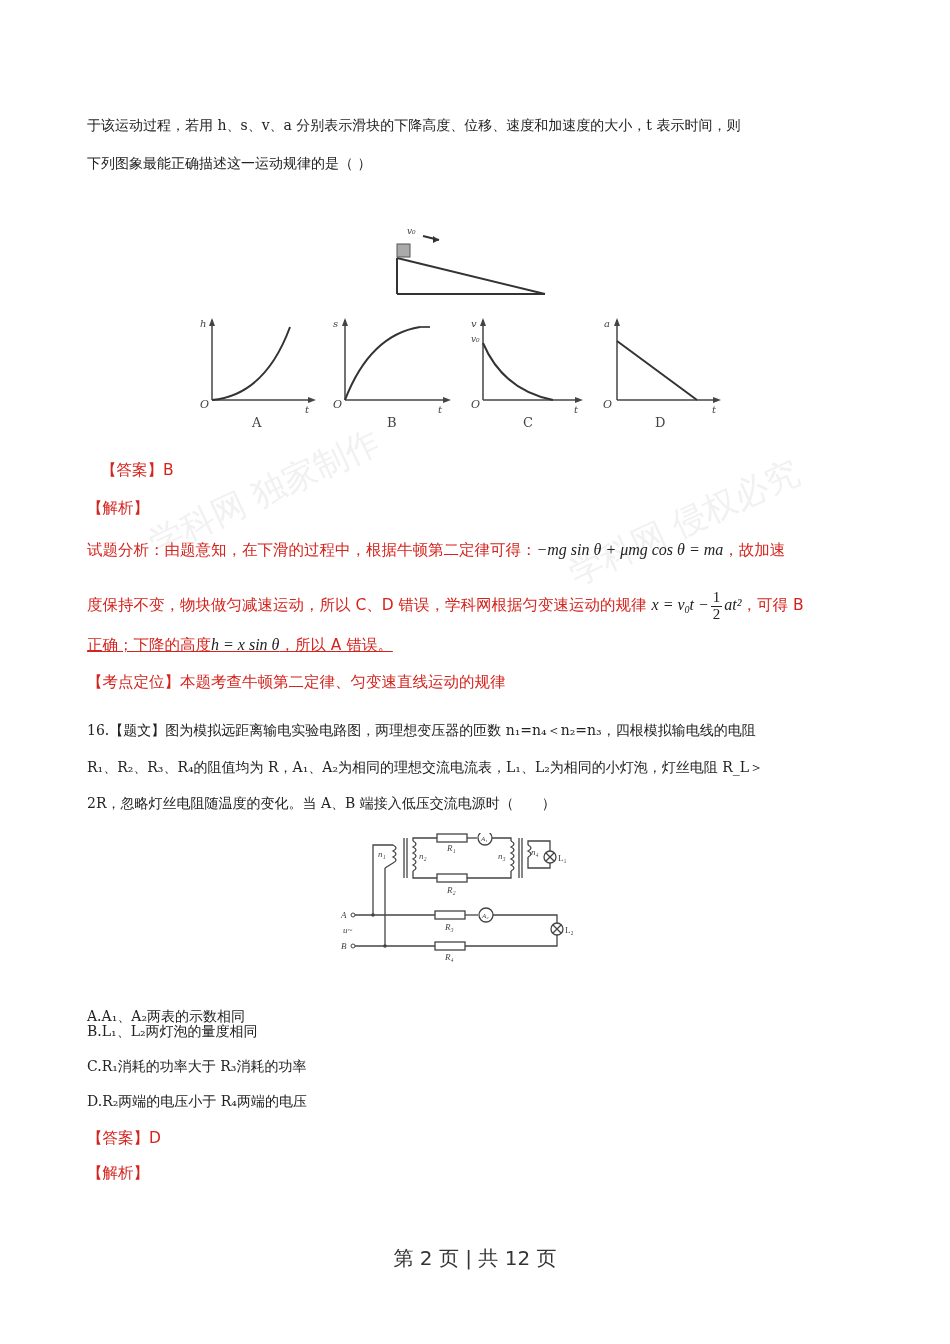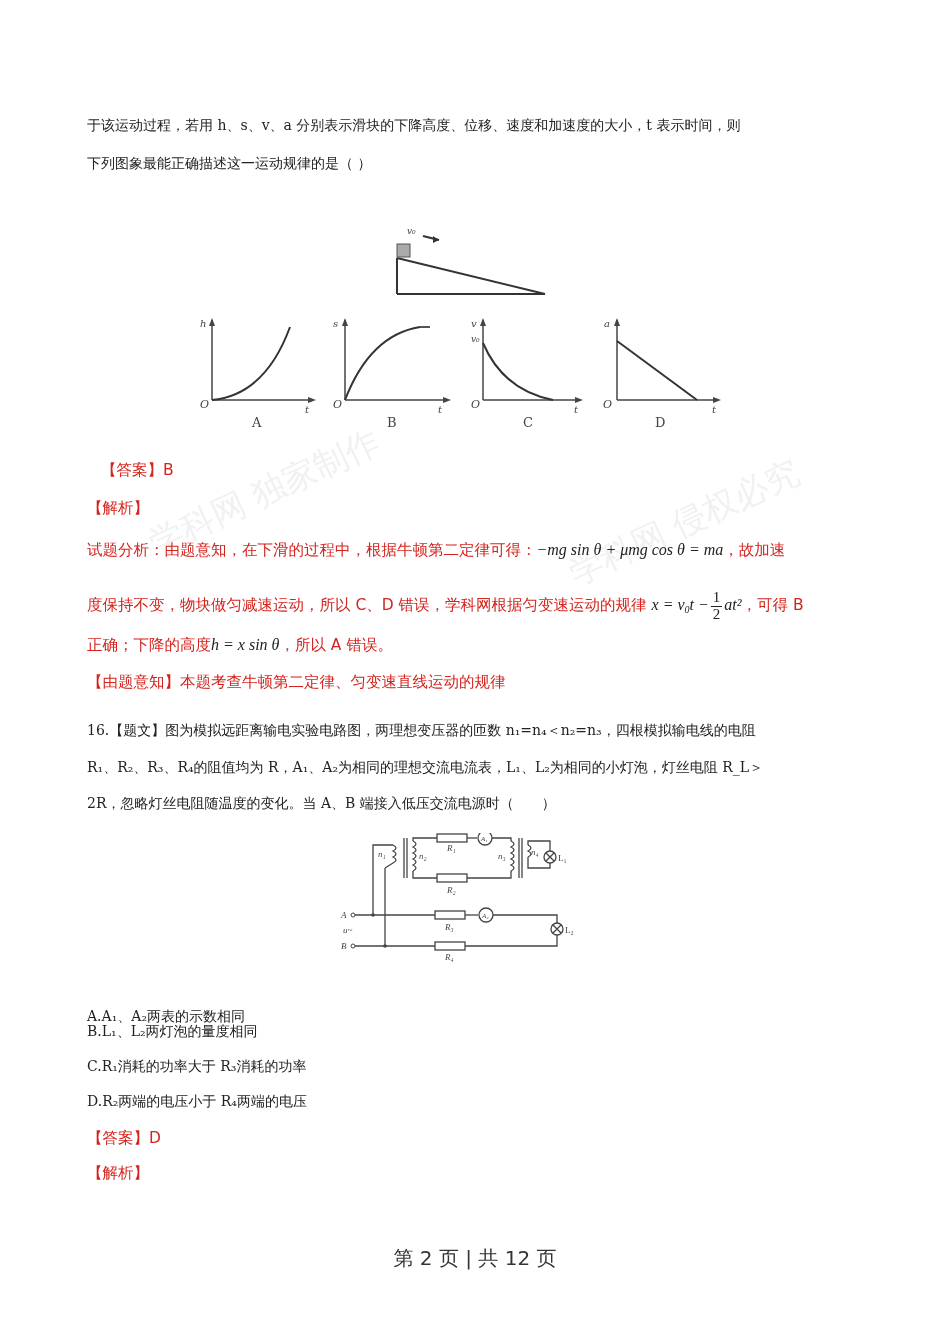--- a/index.html
+++ b/index.html
@@ -88,25 +88,25 @@
   <span>【答案】</span><span>B</span>
 </div>
 <div class="line red" style="top:498px;">【解析】</div>
 <div class="line red" style="top:540px;">
   <span>试题分析：由题意知，在下滑的过程中，根据牛顿第二定律可得：</span><span class="math">−mg sin θ + μmg cos θ = ma</span><span>，故加速</span>
 </div>
 <div class="line red" style="top:590px;">
   <span>度保持不变，物块做匀减速运动，所以 C、D 错误，学科网根据匀变速运动的规律</span>
   <span class="math"><span>x = v</span><sub>0</sub><span>t −</span><span class="frac"><span class="num">1</span><span>2</span></span><span>at²</span></span><span>，可得 B</span>
 </div>
-<div class="line red" style="top:635px;">
+<div class="line red" style="top:635px;text-decoration:underline;">
   <span>正确；下降的高度</span><span class="math">h = x sin θ</span><span>，所以 A 错误。</span>
 </div>
 <div class="line red" style="top:672px;">
-  <span>【由题意知】</span><span>本题考查牛顿第二定律、匀变速直线运动的规律</span>
+  <span>【考点定位】</span><span>本题考查牛顿第二定律、匀变速直线运动的规律</span>
 </div>
 
 <div class="line" style="top:722px;">
   <span>16.</span><span>【题文】</span><span>图为模拟远距离输电实验电路图，两理想变压器的匝数 n₁=n₄＜n₂=n₃，四根模拟输电线的电阻</span>
 </div>
 <div class="line" style="top:759px;">R₁、R₂、R₃、R₄的阻值均为 R，A₁、A₂为相同的理想交流电流表，L₁、L₂为相同的小灯泡，灯丝电阻 R_L＞</div>
 <div class="line" style="top:795px;">2R，忽略灯丝电阻随温度的变化。当 A、B 端接入低压交流电源时（　　）</div>
 
 <svg class="fig" style="left:335px;top:833px;" width="250" height="130" viewBox="0 0 250 130" font-family="Liberation Serif, serif" font-style="italic" font-size="9" fill="#444">
   <g stroke="#444" stroke-width="1.3" fill="none">

